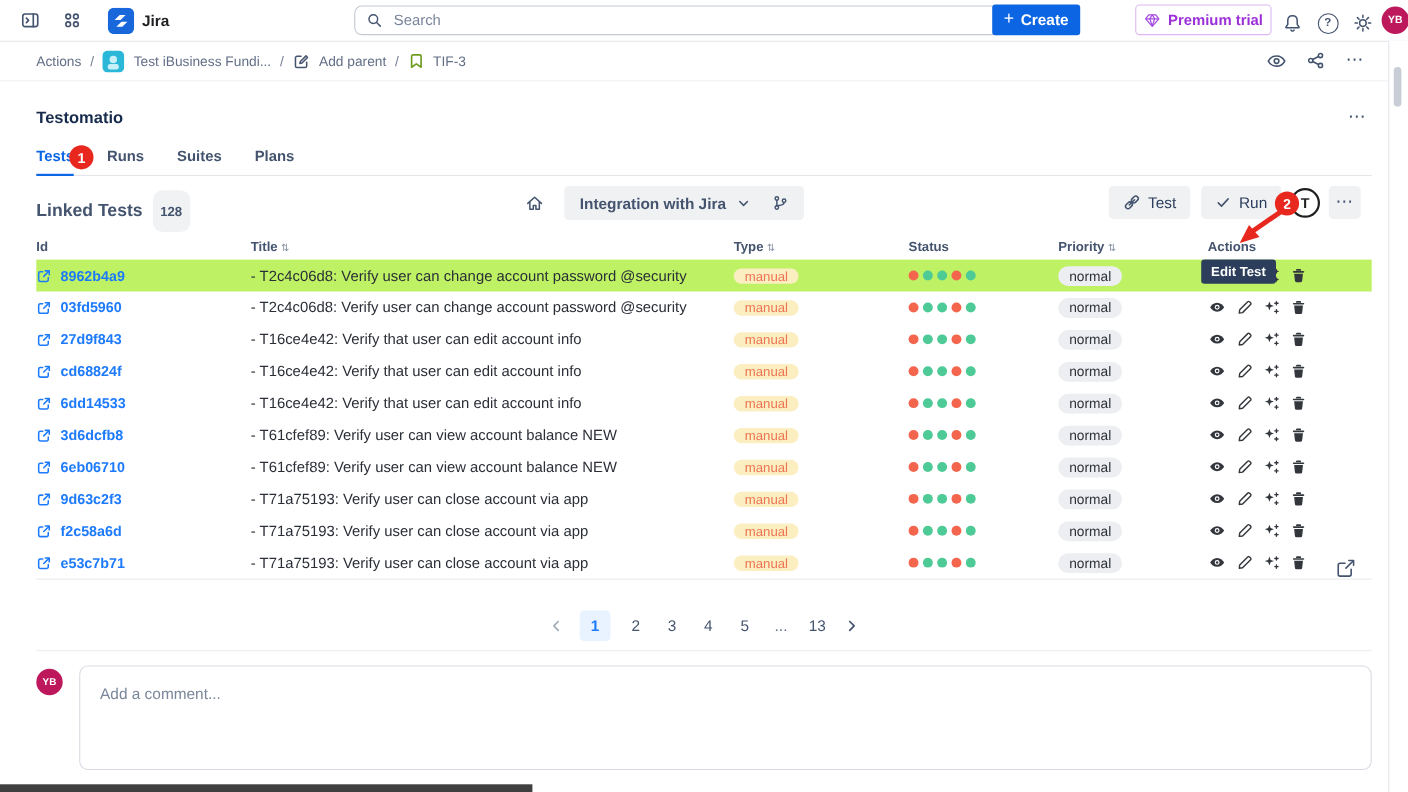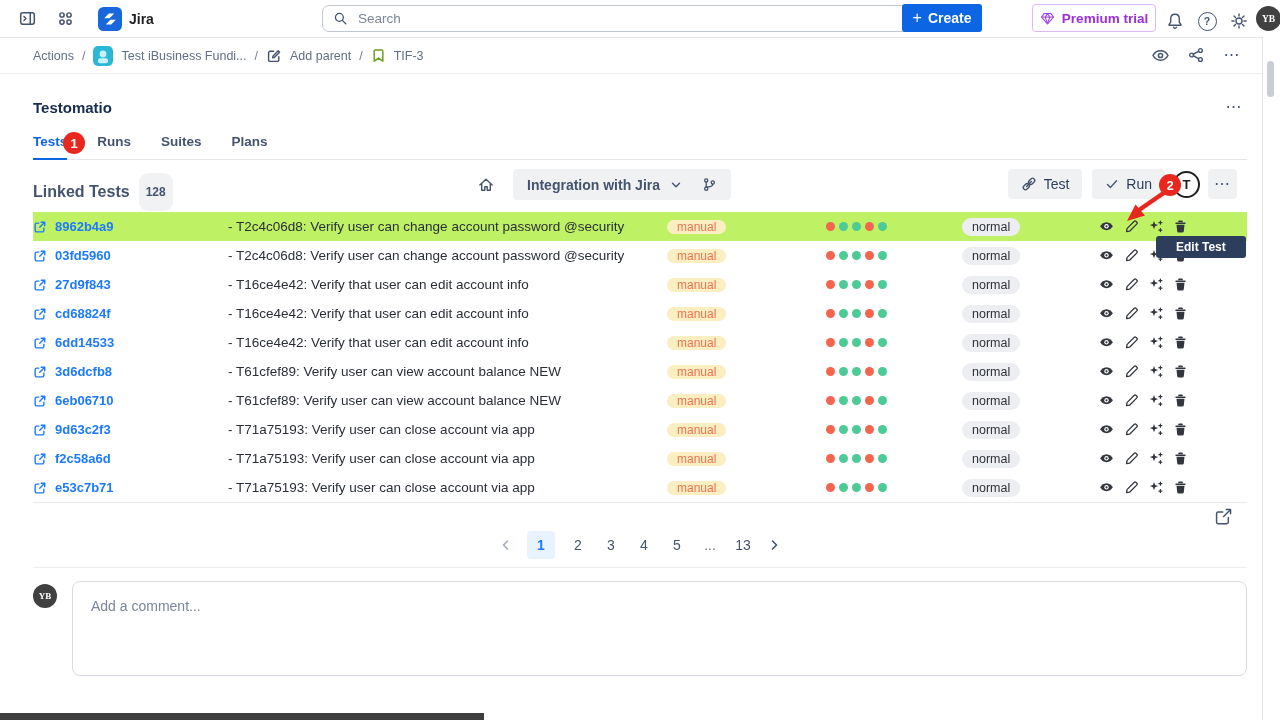--- a/index.html
+++ b/index.html
@@ -14,21 +14,21 @@
   .icon-btn{width:26px;height:26px;display:flex;align-items:center;justify-content:center;border-radius:4px;cursor:pointer;}
   .jira-brand{display:flex;align-items:center;gap:7px;margin-left:8px;}
   .jira-name{font-size:14px;font-weight:bold;color:#1e1f21;}
   .search-wrap{position:absolute;left:322px;top:5px;width:570px;height:25px;border:1px solid #c3c9d2;border-radius:7px;display:flex;align-items:center;padding:0 10px;gap:8px;background:#fff;}
   .search-input{border:none;outline:none;flex:1;font-size:13.5px;color:#44546f;font-family:"Liberation Sans",sans-serif;background:transparent;}
   .search-input::placeholder{color:#7a8699;}
   .create-btn{position:absolute;left:902px;top:4px;height:28px;width:80px;background:#0c66e4;color:#fff;border-radius:3px;display:flex;align-items:center;justify-content:center;gap:6px;font-size:14px;font-weight:600;cursor:pointer;}
   .create-plus{font-size:16px;font-weight:400;line-height:1;}
   .premium-btn{position:absolute;left:1032px;top:4px;height:26px;width:122px;border:1px solid #ddb8f5;border-radius:4px;display:flex;align-items:center;justify-content:center;gap:7px;color:#9b30d9;font-size:13.5px;font-weight:600;background:#fff;cursor:pointer;}
   .tb-ic{position:absolute;top:8px;}
-  .avatar{border-radius:50%;background:#404040;color:#fff;font-weight:bold;display:flex;align-items:center;justify-content:center;font-family:Liberation Serif, serif;}
+  .avatar{border-radius:50%;background:#be185d;color:#fff;font-weight:bold;display:flex;align-items:center;justify-content:center;}
   .tb-avatar{position:absolute;left:1256px;top:6px;width:25px;height:25px;font-size:9.5px;}
 
   
   .crumbbar{position:relative;height:35px;border-bottom:1px solid #eef0f2;display:flex;align-items:center;padding:0 33px;font-size:12.5px;color:#626f86;}
   .crumb{display:flex;align-items:center;gap:8px;cursor:pointer;}
   .crumb-sep{margin:0 8px;color:#758195;}
   .crumb-right{position:absolute;right:33px;top:3px;display:flex;gap:6px;}
   .crumb-right .icon-btn{width:30px;height:28px;}
   .more-glyph{font-size:16px;color:#44546f;letter-spacing:1px;line-height:1;}
 
@@ -87,21 +87,21 @@
   .comment-area{display:flex;gap:15px;margin-top:13px;}
   .cm-avatar{width:24px;height:24px;font-size:9px;flex:none;margin-top:3px;}
   .comment-box{flex:1;border:1px solid #d8dce2;border-radius:8px;min-height:95px;padding:16px 18px;box-sizing:border-box;}
   .comment-ph{font-size:14px;color:#7a8699;}
 
   
   .ann-circle{position:absolute;width:22px;height:22px;border-radius:50%;background:#e8281e;color:#fff;font-size:13px;font-weight:bold;display:flex;align-items:center;justify-content:center;z-index:9;}
   .ann1{left:63px;top:132px;}
   .ann2{left:1159px;top:174px;}
   .ann-arrow{position:absolute;left:1118px;top:184px;z-index:9;}
-  .tooltip{position:absolute;left:1156px;top:236px;background:#2c3e5b;color:#fff;font-size:12px;font-weight:600;padding:4px 20px;border-radius:3px;z-index:8;white-space:nowrap;}
+  .tooltip{position:absolute;left:1092px;top:236px;background:#2c3e5b;color:#fff;font-size:12px;font-weight:600;padding:4px 9px;border-radius:3px;z-index:8;white-space:nowrap;}
   .export-btn{position:absolute;left:1213px;top:506px;cursor:pointer;z-index:2;}
   .right-rail{position:absolute;left:1262px;top:37px;bottom:0;width:18px;background:#fff;border-left:1px solid #e4e6ea;z-index:6;}
   .rail-thumb{position:absolute;left:4px;top:24px;width:7px;height:36px;border-radius:4px;background:#c9ced6;}
   .taskbar-fragment{position:absolute;left:0;top:713px;width:484px;height:7px;background:#3f3f3f;z-index:10;}
 </style>
 </head>
 <body>
 
 <div class="screen">
 
@@ -341,20 +341,30 @@
         <div class="t-logo">
           <span>T</span>
         </div>
         <div class="tool-btn tool-more">
           <span class="more-glyph">⋯</span>
         </div>
       </div>
     </div>
 
     <div class="ttable">
+      <div class="thead">
+        <div class="col-id">
+            <span>Id</span>
+          </div>
+        <div class="col-title"><span>Title</span><span class="sort">⇅</span></div>
+        <div class="col-type"><span>Type</span><span class="sort">⇅</span></div>
+        <div class="col-status"><span>Status</span></div>
+        <div class="col-priority"><span>Priority</span><span class="sort">⇅</span></div>
+        <div class="col-actions"><span>Actions</span></div>
+      </div>
       <div>
           <div class="trow hl">
       <div class="col-id">
         <span class="act">
           <svg width="14" height="14" viewBox="0 0 13 13">
                   <g fill="none" stroke="#1d7afc" stroke-width="1.3" stroke-linecap="round" stroke-linejoin="round">
                     <path d="M5.4 2.9H3.4A1.4 1.4 0 0 0 2 4.3v5.3A1.4 1.4 0 0 0 3.4 11h5.3a1.4 1.4 0 0 0 1.4-1.4v-2"></path>
                     <path d="M7.6 2.1h3.3v3.3"></path>
                     <path d="M10.6 2.4L6.3 6.7"></path>
                   </g>

